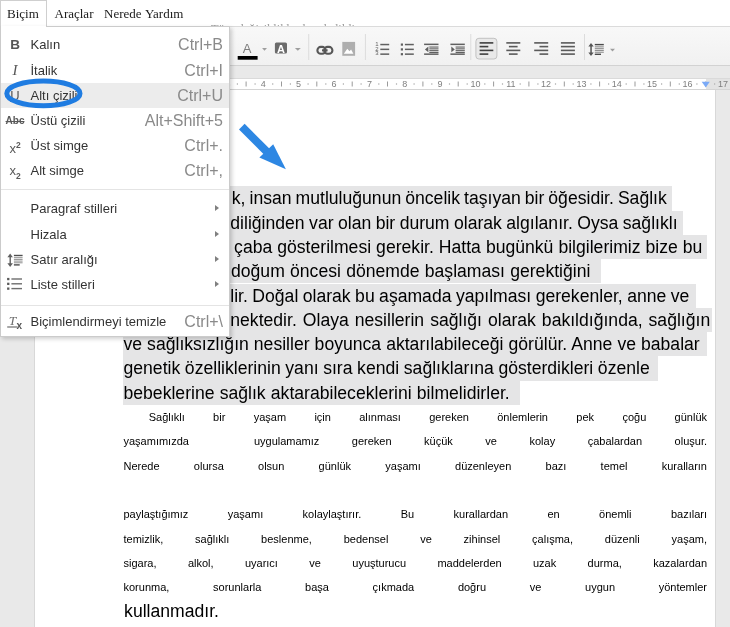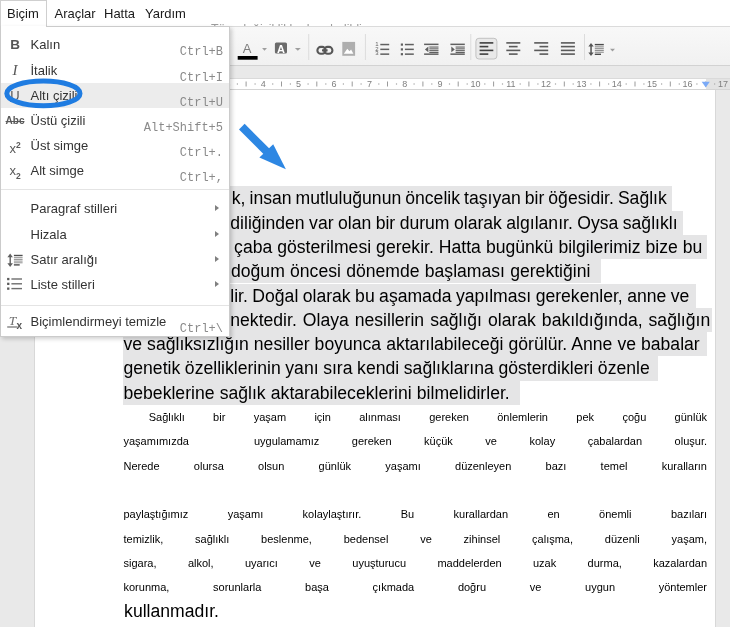--- a/index.html
+++ b/index.html
@@ -5,37 +5,37 @@
 body { font-family:"Liberation Sans",sans-serif; }
 #stage { position:relative; width:730px; height:627px; }
 
 #canvas { position:absolute; left:0; top:65px; width:730px; height:562px; background:#e9e9e9; }
 #page { position:absolute; left:34px; top:90px; width:682px; height:537px; background:#fff; border-left:1px solid #d8d8d8; border-right:1px solid #d8d8d8; }
 
 .hl { position:absolute; background:#e5e5e6; height:24.3px; }
 .ln { position:absolute; white-space:nowrap; font-size:17.6px; color:#000; height:24.3px; line-height:24.3px; }
 .jl { position:absolute; left:123.5px; width:583.5px; font-size:11px; color:#000; height:24.3px; line-height:24.3px; text-align:justify; text-align-last:justify; white-space:nowrap; }
 
-#menubar { position:absolute; left:0; top:0; width:666px; height:26px; background:#fff; }
+#menubar { position:absolute; left:0; top:0; width:666px; height:26px; background:#fff;font-family:Liberation Serif, serif; }
 .mb { position:absolute; top:0; height:26px; line-height:27px; font-size:13px; color:#1a1a1a; }
 #savedtxt { position:absolute; left:211px; top:16px; height:26px; line-height:27px; font-size:12.4px; color:#9e9e9e; }
 #tab { position:absolute; left:0; top:0; width:46.5px; height:27px; background:#fff; border:1px solid #cfcfcf; border-bottom:none; }
 
 #toolbar { position:absolute; left:0; top:26px; width:730px; height:40px; background:linear-gradient(#f8f8f8,#f1f1f1); border-top:1px solid #dbdbdb; border-bottom:1px solid #d2d2d2; }
 #toolsvg { position:absolute; left:0; top:26px; width:730px; height:40px; }
 
 #ruler { position:absolute; left:0; top:78px; width:730px; height:12px; background:#fff; border-top:1px solid #dadada; border-bottom:1px solid #d4d4d4; }
 #rulerright { position:absolute; left:706px; top:79px; width:24px; height:10px; background:#e3e3e3; }
 #rulersvg { position:absolute; left:0; top:78px; width:730px; height:12px; }
 
 #dd { position:absolute; left:0; top:26px; width:230px; height:311px; background:#fff; border:1px solid #cbcbcb; box-shadow:2px 2px 4px rgba(0,0,0,0.18); z-index:20; }
 #dd .row { position:absolute; left:0; width:228px; height:25.2px; }
 #dd .row.hov { background:#ececec; }
 #dd .lbl { position:absolute; left:29.5px; top:0; height:25.2px; line-height:25.2px; font-size:13px; color:#333; white-space:nowrap; }
-#dd .sc { position:absolute; right:6px; top:8px; height:25.2px; line-height:25.2px; font-size:12px; color:#8a8a8a; white-space:nowrap;font-family:Liberation Mono, monospace; }
+#dd .sc { position:absolute; right:6px; top:0; height:25.2px; line-height:25.2px; font-size:16px; color:#8a8a8a; white-space:nowrap; }
 #dd .ic { position:absolute; left:0; top:0; width:28px; height:25.2px; }
 #dd .sep { position:absolute; left:0; width:228px; height:1px; background:#e4e4e4; }
 #dd .sub { position:absolute; left:213.5px; top:9.1px; width:0; height:0; border-left:4.8px solid #808080; border-top:3.5px solid transparent; border-bottom:3.5px solid transparent; }
 
 #overlay { position:absolute; left:0; top:0; width:730px; height:627px; z-index:40; pointer-events:none; }
 </style></head><body>
 <div id="stage">
 
 <div id="canvas"></div>
 <div id="page"></div>
@@ -66,21 +66,21 @@
 <div class="jl" style="top:502.2px">paylaştığımız yaşamı kolaylaştırır. Bu kurallardan en önemli bazıları</div>
 <div class="jl" style="top:526.5px">temizlik, sağlıklı beslenme, bedensel ve zihinsel çalışma, düzenli yaşam,</div>
 <div class="jl" style="top:550.8px">sigara, alkol, uyarıcı ve uyuşturucu maddelerden uzak durma, kazalardan</div>
 <div class="jl" style="top:575.1px">korunma, sorunlarla başa çıkmada doğru ve uygun yöntemler</div>
 <div class="ln" style="left:124.1px;top:599.4px">kullanmadır.</div>
 
 <div id="menubar">
   <div id="tab"></div>
   <span class="mb" style="left:7px">Biçim</span>
   <span class="mb" style="left:54.5px">Araçlar</span>
-  <span class="mb" style="left:104px">Hatta</span>
+  <span class="mb" style="left:104px">Nerede</span>
   <span class="mb" style="left:145px">Yardım</span>
   <span id="savedtxt">Tüm değişiklikler kaydedildi</span>
 </div>
 
 <div id="toolbar"></div>
 <svg id="toolsvg" viewBox="0 0 730 40">
 
   <text x="247" y="26.8" font-size="13" fill="#7d7d7d" text-anchor="middle" font-family="Liberation Sans">A</text>
   <rect x="237.7" y="30" width="19.9" height="3.7" fill="#000"></rect>
   <polygon points="262.1,21.9 267,21.9 264.5,24.8" fill="#9e9e9e"></polygon>

